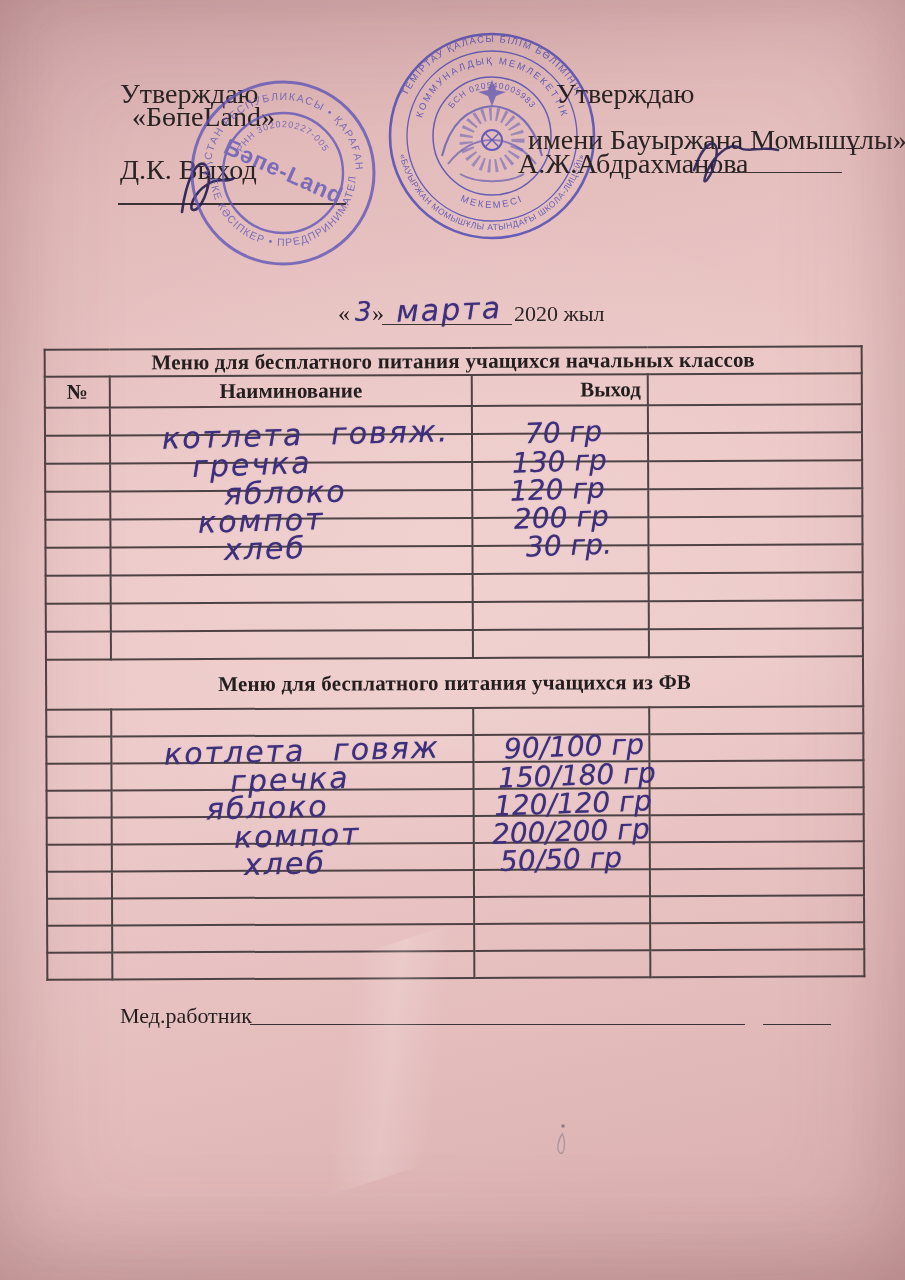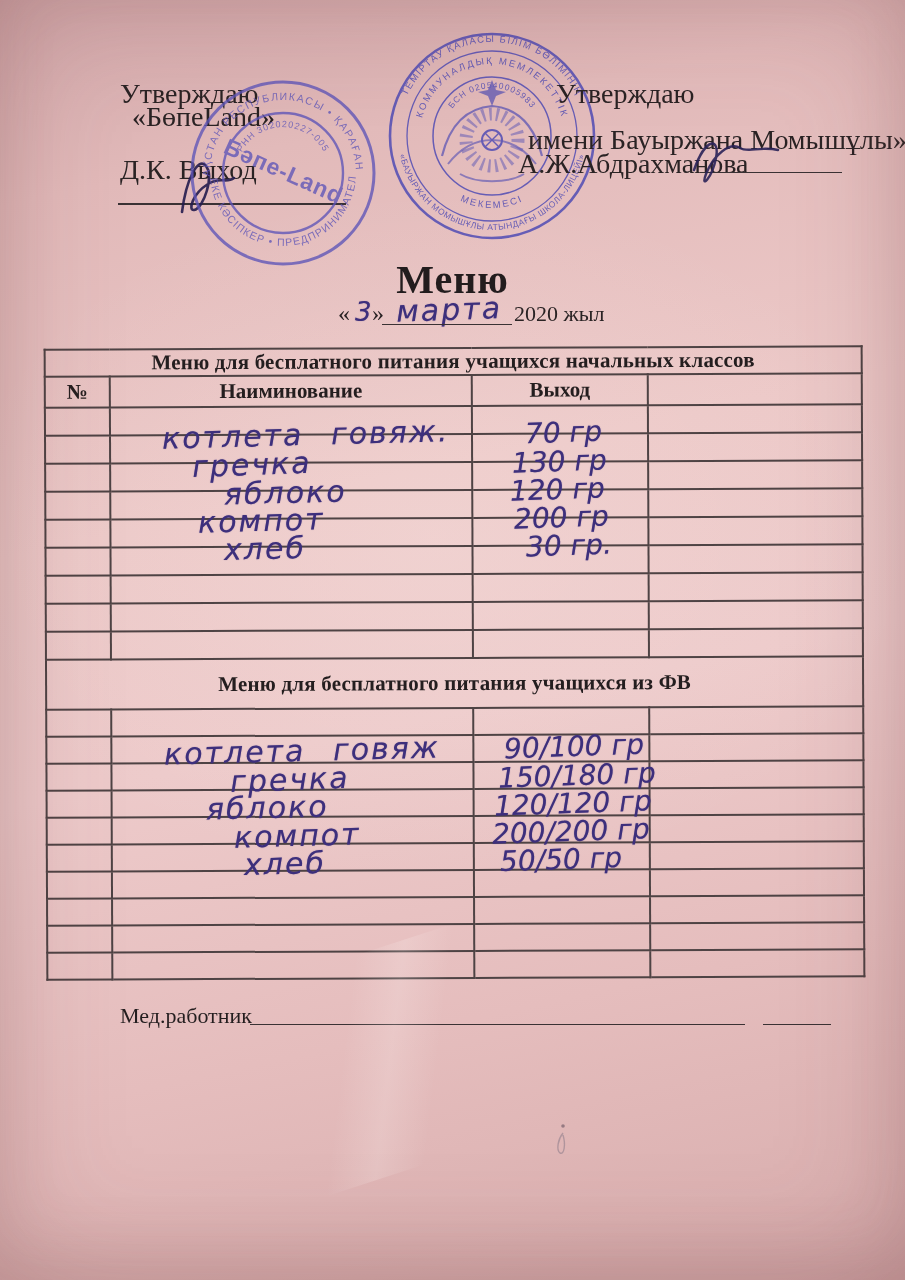--- a/index.html
+++ b/index.html
@@ -22,21 +22,21 @@
   .hand{position:absolute;font-family:"DejaVu Sans",sans-serif;font-style:italic;
     color:#3d2f7c;white-space:nowrap;text-shadow:0 0 1px rgba(61,47,124,0.55);}
   .hline{position:absolute;border-bottom:2px solid #3a3234;height:0;}
   table.menu{position:absolute;left:45px;top:347px;width:817px;border-collapse:collapse;
     table-layout:fixed;transform:rotate(-0.25deg);}
   table.menu td{border:2px solid #4e4344;padding:0 6px;font-size:21px;color:#241e1f;overflow:visible;}
   tr.r-sec1{height:25px;} tr.r-head{height:31px;} tr.r1{height:28px;} tr.r2{height:27px;} tr.r-sec2{height:50px;}
   td.sec{font-weight:bold;text-align:center;letter-spacing:0.2px;}
   td.h-num{font-weight:bold;text-align:center;}
   td.h-name{font-weight:bold;text-align:center;}
-  td.h-out{font-weight:bold;text-align:center;padding-left:10px;}
+  td.h-out{font-weight:bold;text-align:right;padding-left:10px;}
   .stamp{position:absolute;pointer-events:none;}
   .footerline{position:absolute;color:#241e1f;font-size:22px;}
 </style>
 </head>
 <body>
 
 <div class="paper">
 
   <div class="ptext" style="left:120px;top:82px;">Утверждаю</div>
   <div class="ptext" style="left:132px;top:105px;">«БөпеLand»</div>
@@ -106,21 +106,20 @@
   </svg>
 
   <div class="ptext" style="left:556px;top:82px;">Утверждаю</div>
   <div class="ptext" style="left:528px;top:128px;text-align:center;">имени Бауыржана Момышұлы»</div>
   <div class="ptext" style="left:518px;top:152px;">А.Ж.Абдрахманова</div>
   <div class="hline" style="left:700px;top:172px;width:142px;border-bottom-width:1.5px;"></div>
   <svg class="stamp" style="left:686px;top:126px;" width="120" height="70" viewBox="0 0 120 70">
     <path d="M8,44 C20,10 34,12 30,32 C26,52 14,64 20,48 C28,28 44,16 54,22 C62,27 74,20 92,24" fill="none" stroke="#2a2258" stroke-width="2.4" stroke-linecap="round" opacity="0.9"></path>
   </svg>
 
-  <div class="title">Меню</div>
   <div class="dateline" style="left:338px;top:300px;font-size:24px;">«</div>
   <div class="hand" style="left:355px;top:297px;font-size:26px;">3</div>
   <div class="dateline" style="left:372px;top:300px;font-size:24px;">»</div>
   <div class="hand" style="left:396px;top:292px;font-size:30px;letter-spacing:2px;transform:rotate(-2deg);">марта</div>
   <div class="hline" style="left:382px;top:324px;width:130px;border-bottom-width:1.5px;"></div>
   <div class="dateline" style="left:514px;top:301px;">2020 жыл</div>
 
   <table class="menu">
     <colgroup>
         <col style="width:65px">

